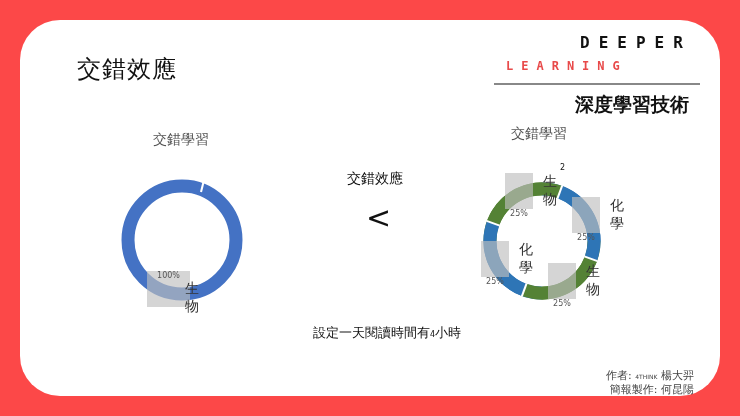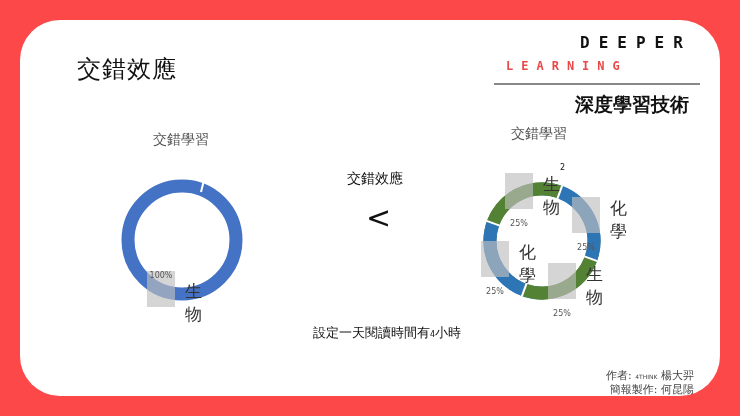--- a/index.html
+++ b/index.html
@@ -11,42 +11,42 @@
   .logo-rule{position:absolute;left:494px;top:83px;width:206px;height:2px;background:#888;}
   .logo-sub{position:absolute;left:575px;top:92px;font-weight:bold;font-size:19px;color:#111;}
   .chart-title{position:absolute;font-size:14px;color:#555;}
   .center-label{position:absolute;left:347px;top:170px;font-size:14px;color:#111;}
   .lt{position:absolute;left:366px;top:200px;font-size:30px;color:#111;}
   .caption{position:absolute;left:313px;top:324px;font-size:13px;color:#111;}
   .caption .small{font-size:8px;}
   .credits{position:absolute;left:606px;top:369px;font-size:11px;color:#444;line-height:13px;text-align:right;}
   .credits .tiny{font-size:6px;}
   .dlabel{position:absolute;background:rgba(190,190,190,0.65);text-align:center;color:#333;}
-  .dlabel .cat{font-size:17px;display:block;padding-left:38px;}
+  .dlabel .cat{font-size:14px;display:block;padding-left:38px;}
   .dlabel .pct{font-size:8px;color:#555;display:block;}
   svg{position:absolute;}
 </style>
 </head>
 <body>
 
 <div class="card"></div>
 
 <div class="title">交錯效應</div>
 
 <div class="logo-deeper">DEEPER</div>
 <div class="logo-learning">LEARNING</div>
 <div class="logo-rule"></div>
 <div class="logo-sub">深度學習技術</div>
 
 <div class="chart-title" style="left:153px;top:131px;">交錯學習</div>
 <svg width="140" height="140" style="left:112px;top:170px;">
   <circle cx="70" cy="70" r="54" fill="none" stroke="#4472c4" stroke-width="13"></circle>
   <line x1="92" y1="10" x2="89" y2="22" stroke="#fff" stroke-width="2"></line>
 </svg>
-<div class="dlabel" style="left:147px;top:271px;width:28px;height:36px;">
+<div class="dlabel" style="left:147px;top:271px;width:43px;height:36px;">
   <span class="pct">100%</span>
   <span class="cat">生物</span>
 </div>
 
 <div class="center-label">交錯效應</div>
 <div class="lt">&lt;</div>
 
 <div class="chart-title" style="left:511px;top:125px;">交錯學習</div>
 <svg width="140" height="140" style="left:472px;top:170px;">
 

